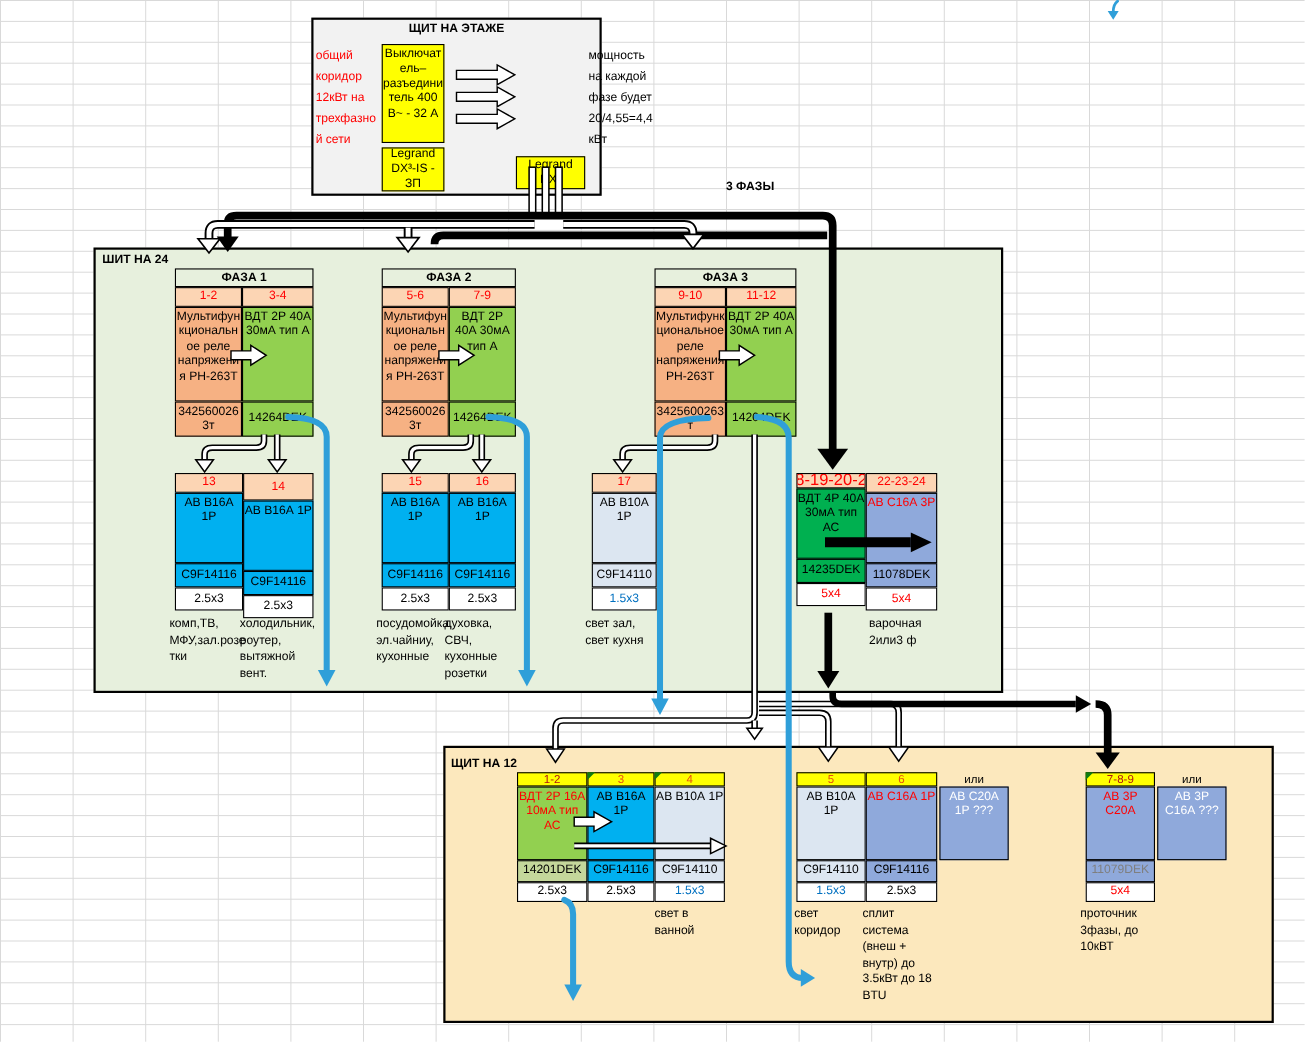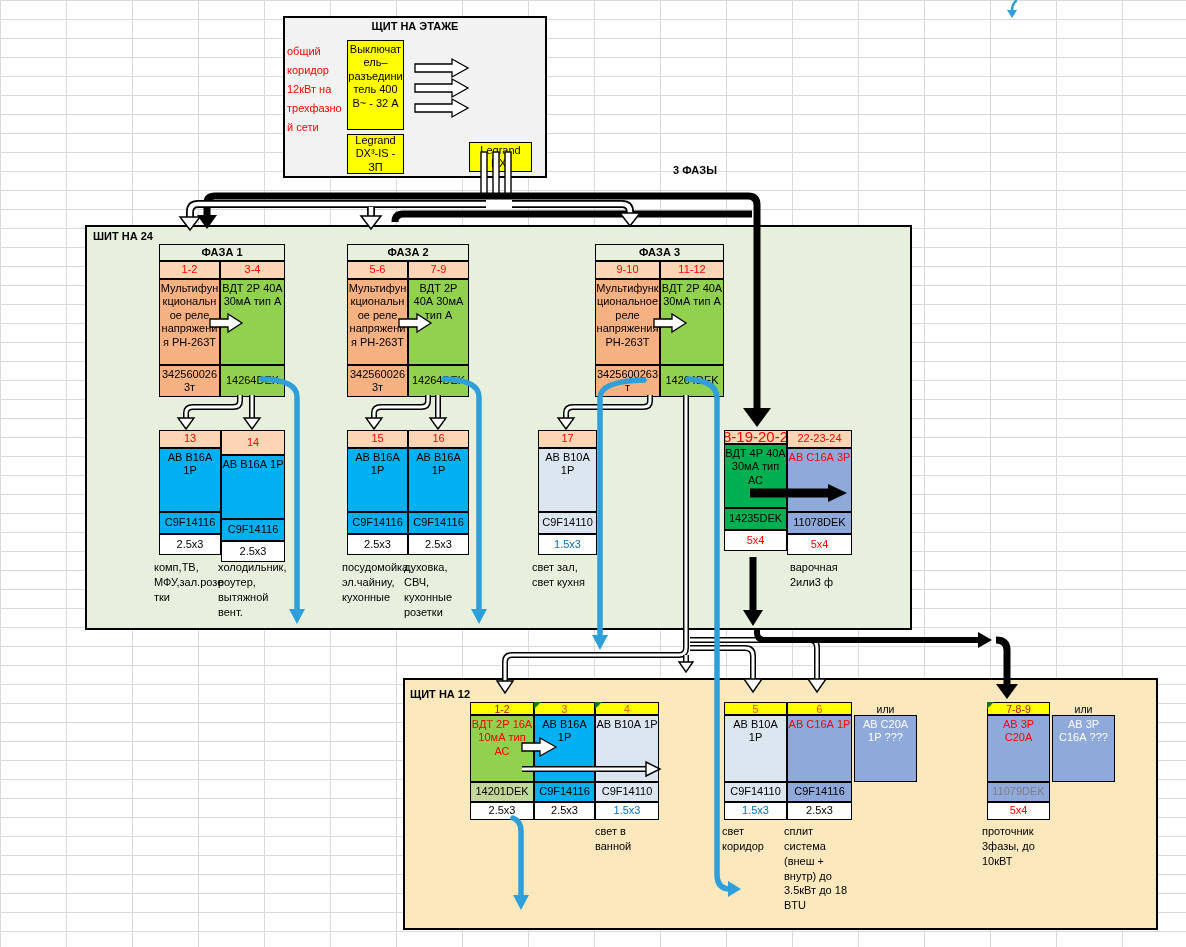--- a/index.html
+++ b/index.html
@@ -46,23 +46,24 @@
   <div class="abs red loadlbl" style="left:2px;top:24px;width:60px;line-height:19px">общий коридор 12кВт на трехфазной сети</div>
   <div class="abs bx wrap topalign" style="left:62px;top:22px;width:57px;height:90px;background:#ffff00">
       <span>Выключатель– разъединитель 400 В~ - 32 А</span>
     </div>
   <div class="abs bx wrap" style="left:62px;top:116px;width:57px;height:40px;background:#ffff00">
       <span>Legrand DX³-IS - ЗП</span>
     </div>
   <div class="abs bx" style="left:184px;top:124px;width:63px;height:30px;background:#ffff00">
       <span>Legrand DX³</span>
     </div>
+  <div class="abs loadlbl" style="left:250px;top:24px;width:60px;line-height:19px">мощность на каждой фазе будет 20/4,55=4,4 кВт</div>
 </div>
 
-<div class="abs bold" style="left:660px;top:164px;width:70px;text-align:center">3 ФАЗЫ</div>
+<div class="abs bold" style="left:660px;top:164px;width:70px;">3 ФАЗЫ</div>
 
 <div class="abs" id="panel24">
   <div class="abs panel-title" style="left:6px;top:3px">ШИТ НА 24</div>
 
   <div class="abs col" style="left:72px;top:17px;width:126px">
     <div class="bx bold" style="height:17px;background:#e7f0dd">ФАЗА 1</div>
     <div class="row">
       <div class="bx red" style="width:61px;height:18px;background:#fcd5b4">1-2</div>
       <div class="bx red" style="width:65px;height:18px;background:#fcd5b4">3-4</div>
     </div>

